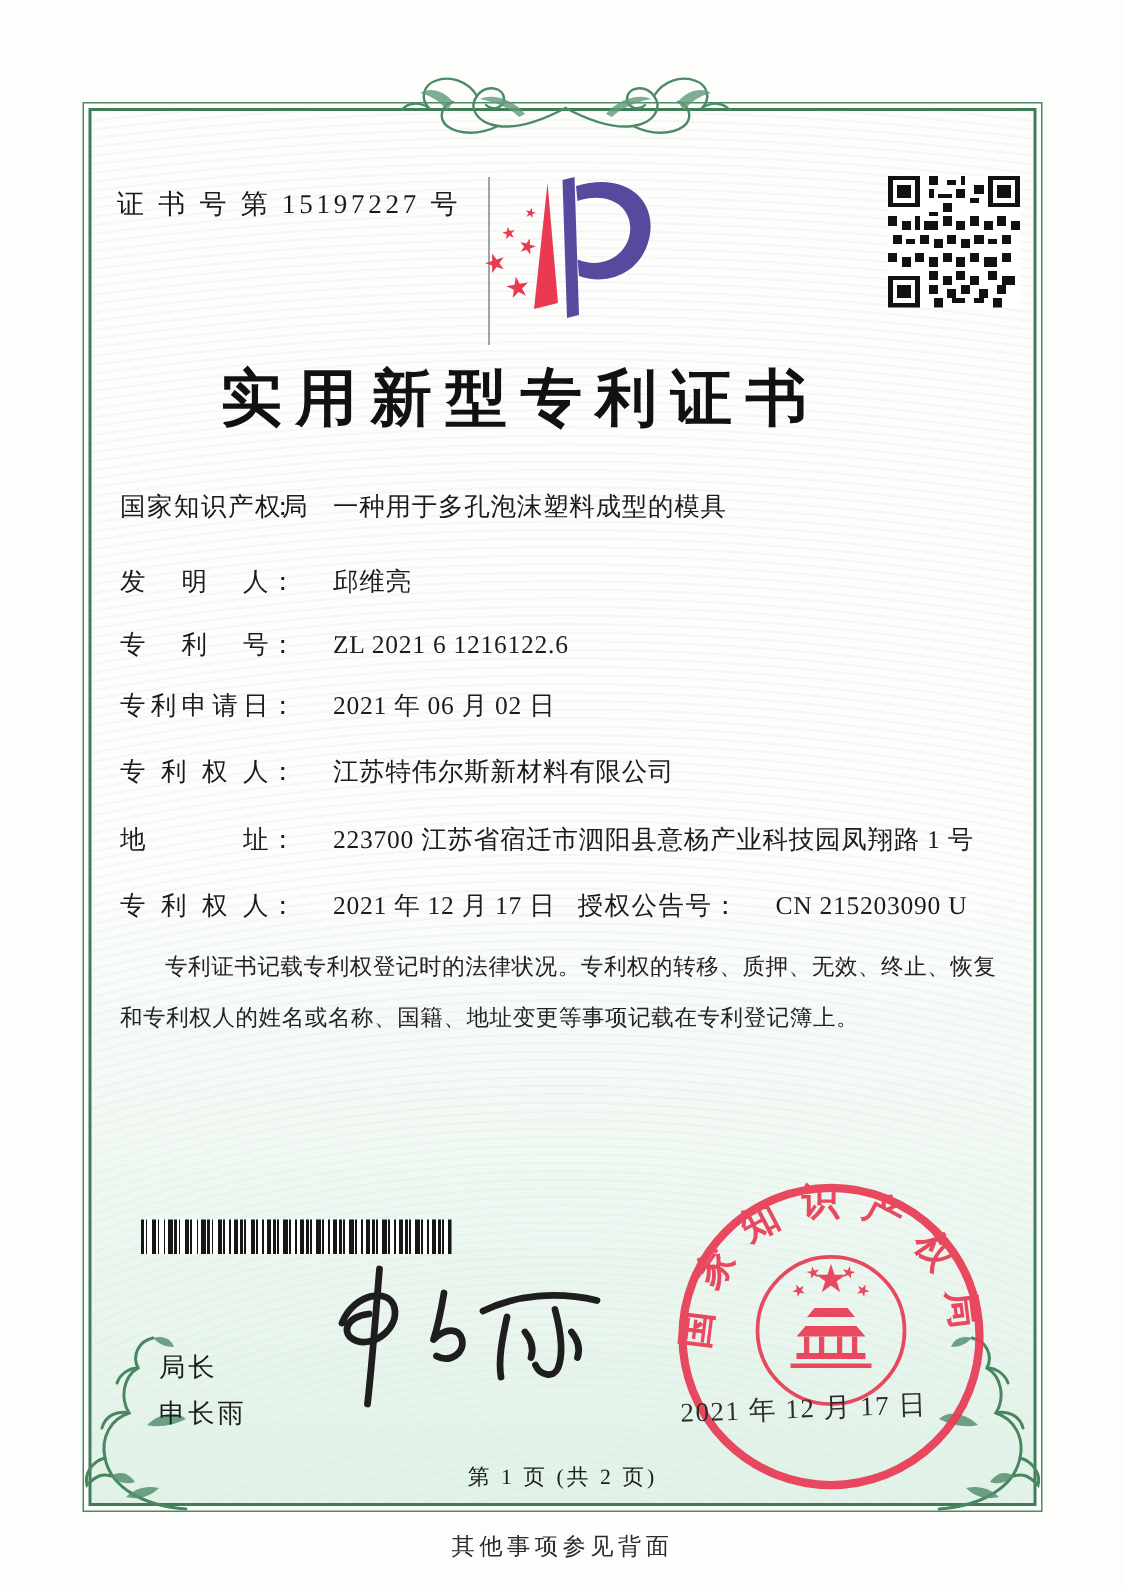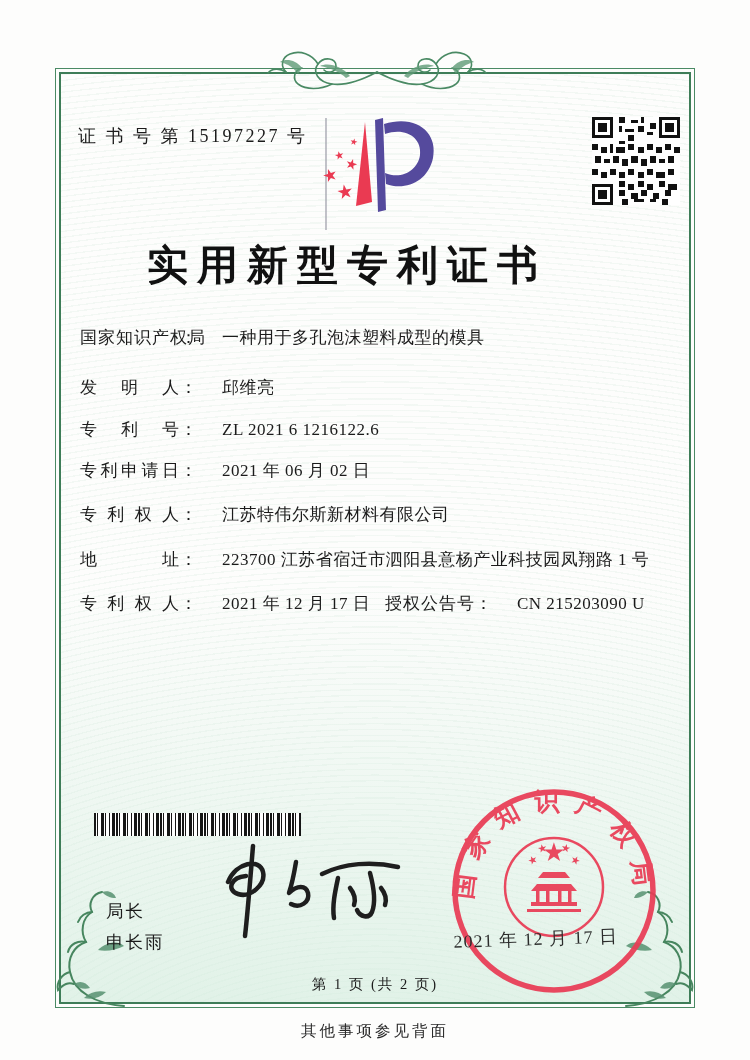--- a/index.html
+++ b/index.html
@@ -168,20 +168,21 @@
 </div>
 <div class="row" style="top:548px">
   <span class="lbl">地址</span><span class="cl">：</span><span class="val">223700 江苏省宿迁市泗阳县意杨产业科技园凤翔路 1 号</span>
 </div>
 <div class="row" style="top:592px">
   <span class="lbl">专利权人</span><span class="cl">：</span><span class="val">2021 年 12 月 17 日</span>
   <span class="grant2"><span>授权公告号</span><span class="cl">：</span><span class="val">CN 215203090 U</span></span>
 </div>
 
 <div class="paras">
+  <p>专利证书记载专利权登记时的法律状况。专利权的转移、质押、无效、终止、恢复和专利权人的姓名或名称、国籍、地址变更等事项记载在专利登记簿上。</p>
 </div>
 
 <div class="barcode"></div>
 
 <div class="officer">
   <div>局长</div>
   <div>申长雨</div>
 </div>
 
 <div class="signature">

